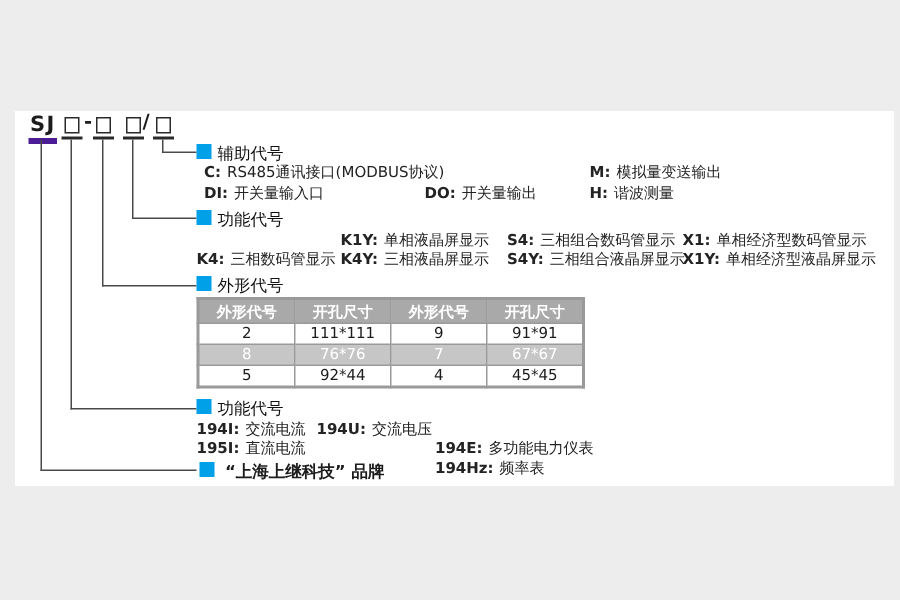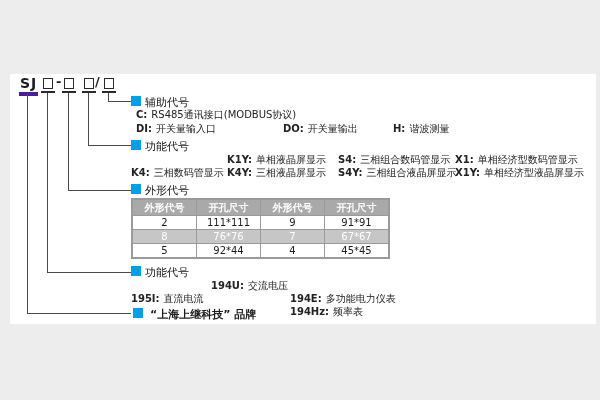--- a/index.html
+++ b/index.html
@@ -74,20 +74,21 @@
   <div class="vline" style="left:68px;top:93px;height:98px"></div>
   <div class="hline" style="left:68px;top:190px;width:63px"></div>
   <div class="vline" style="left:88px;top:93px;height:53px"></div>
   <div class="hline" style="left:88px;top:145px;width:43px"></div>
   <div class="vline" style="left:108px;top:93px;height:9px"></div>
   <div class="hline" style="left:108px;top:101px;width:23px"></div>
 
   <div class="sq" style="left:131px;top:96px"></div>
   <div class="sec-title" style="left:145px;top:95px">辅助代号</div>
   <div class="item" style="left:136px;top:108px"><b>C:</b><span>RS485通讯接口(MODBUS协议)</span></div>
+  <div class="item" style="left:393px;top:108px"><b>M:</b><span>模拟量变送输出</span></div>
   <div class="item" style="left:136px;top:122px"><b>DI:</b><span>开关量输入口</span></div>
   <div class="item" style="left:283px;top:122px"><b>DO:</b><span>开关量输出</span></div>
   <div class="item" style="left:393px;top:122px"><b>H:</b><span>谐波测量</span></div>
 
   <div class="sq" style="left:131px;top:140px"></div>
   <div class="sec-title" style="left:145px;top:139px">功能代号</div>
   <div class="item" style="left:227px;top:153px"><b>K1Y:</b><span>单相液晶屏显示</span></div>
   <div class="item" style="left:338px;top:153px"><b>S4:</b><span>三相组合数码管显示</span></div>
   <div class="item" style="left:455px;top:153px"><b>X1:</b><span>单相经济型数码管显示</span></div>
   <div class="item" style="left:131px;top:166px"><b>K4:</b><span>三相数码管显示</span></div>
@@ -121,20 +122,21 @@
       <td>5</td>
       <td>92*44</td>
       <td>4</td>
       <td>45*45</td>
     </tr>
   </tbody>
     </table>
 
   <div class="sq" style="left:131px;top:266px"></div>
   <div class="sec-title" style="left:145px;top:265px">功能代号</div>
+  <div class="item" style="left:131px;top:279px"><b>194I:</b><span>交流电流</span></div>
   <div class="item" style="left:211px;top:279px"><b>194U:</b><span>交流电压</span></div>
   <div class="item" style="left:131px;top:292px"><b>195I:</b><span>直流电流</span></div>
   <div class="item" style="left:290px;top:292px"><b>194E:</b><span>多功能电力仪表</span></div>
   <div class="item" style="left:290px;top:305px"><b>194Hz:</b><span>频率表</span></div>
 
   <div class="sq" style="left:133px;top:308px"></div>
   <div class="brand-title" style="left:150px;top:307px">“上海上继科技” 品牌</div>
 </div>
 
 </body></html>

